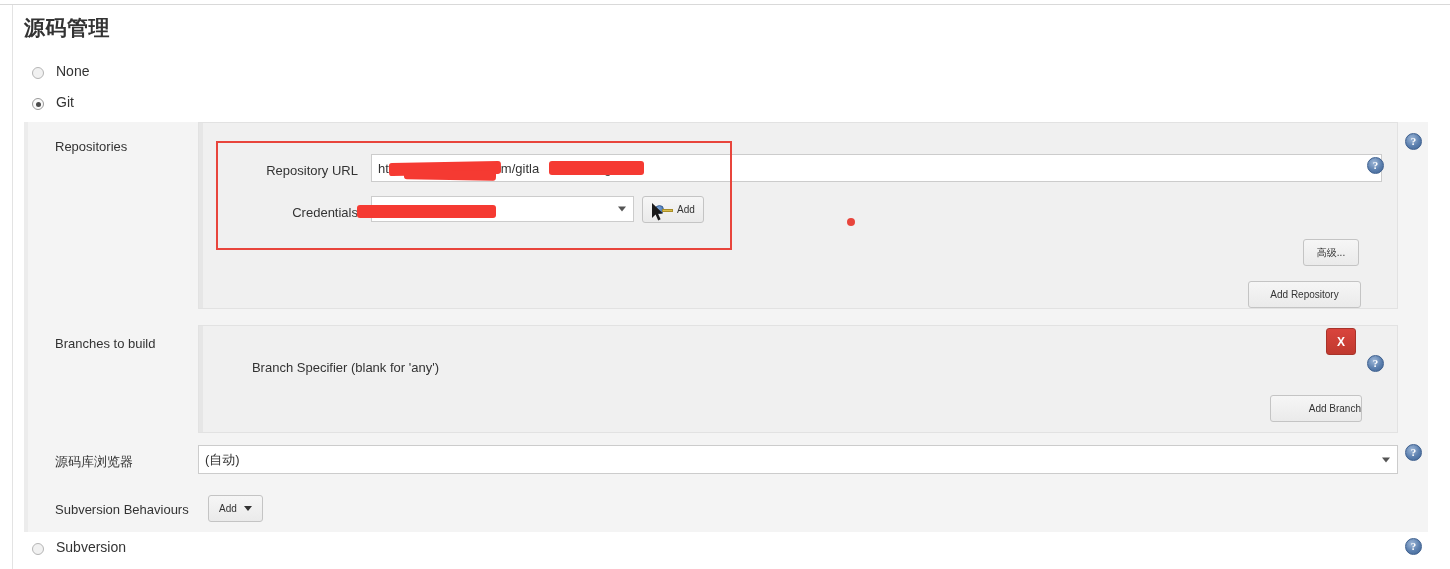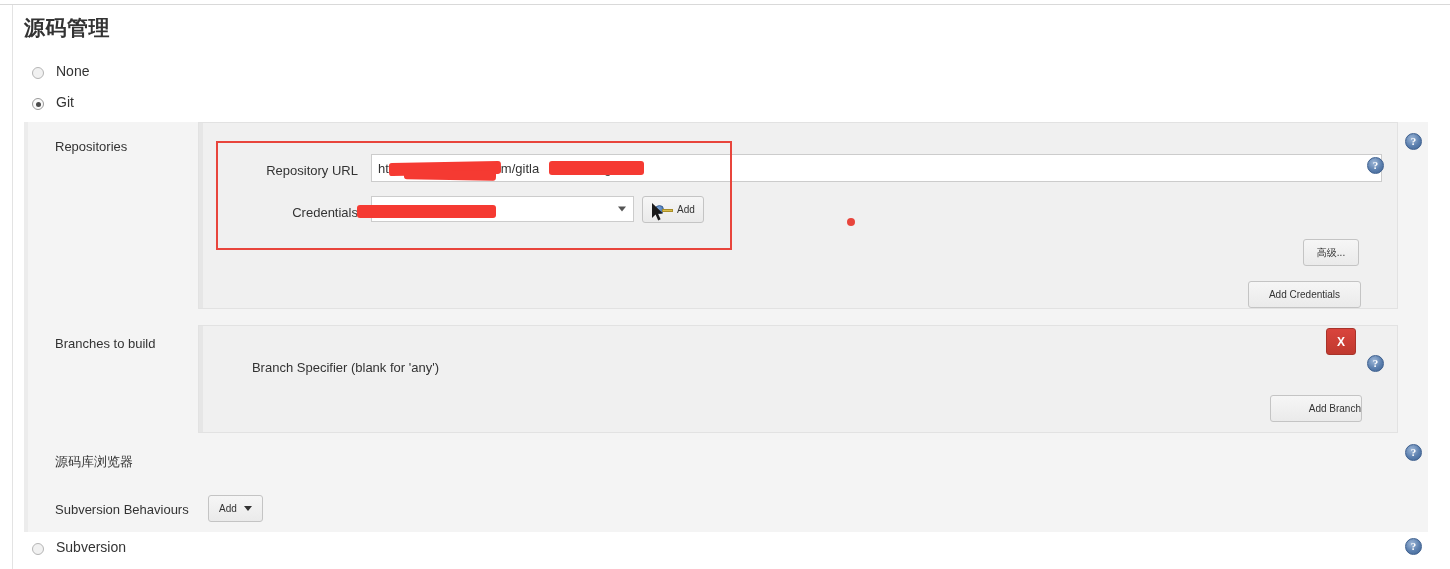--- a/index.html
+++ b/index.html
@@ -323,40 +323,44 @@
           <span class="shaft"></span>
       </span>
       <span>Add</span>
     </div>
 
     <div class="btn" style="left:1275px; top:117px; width:56px; height:27px;">
       <span>高级...</span>
     </div>
 
     <div class="btn" style="left:1220px; top:159px; width:113px; height:27px;">
-      <span>Add Credentials</span>
+      <span>Add Repository</span>
     </div>
 
     <div class="section-label" style="left:27px; top:214px;">Branches to build</div>
 
     <div class="box" style="left:170px; top:203px; width:1200px; height:108px;">
       <div class="box-inner-rail"></div>
     </div>
 
     <div class="field-label" style="left:205px; top:238px; width:206px;">Branch Specifier (blank for 'any')</div>
 
     <div class="btn-x" style="left:1298px; top:206px; width:28px; height:25px;">
       <span>X</span>
     </div>
 
     <div class="btn" style="left:1242px; top:273px; width:92px; height:27px;justify-content:flex-end;">
       <span>Add Branch</span>
     </div>
 
     <div class="section-label" style="left:27px; top:331px;">源码库浏览器</div>
+    <div class="fakesel" style="left:170px; top:323px; width:1200px; height:29px;">
+      <span>(自动)</span>
+      <span class="caret"></span>
+    </div>
 
     <div class="section-label" style="left:27px; top:380px;">Subversion Behaviours</div>
     <div class="btn" style="left:180px; top:373px; width:55px; height:27px;">
       <span>Add</span>
       <span class="caret-down"></span>
     </div>
   </div>
 
   <div class="radio-row" style="left:32px; top:539px;">
     <span class="radio"></span>

